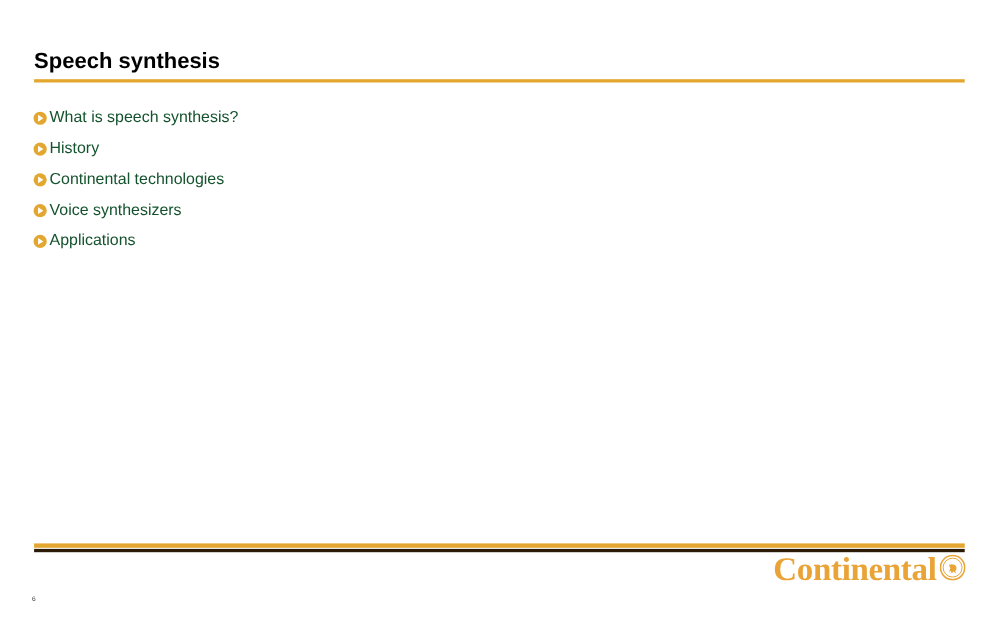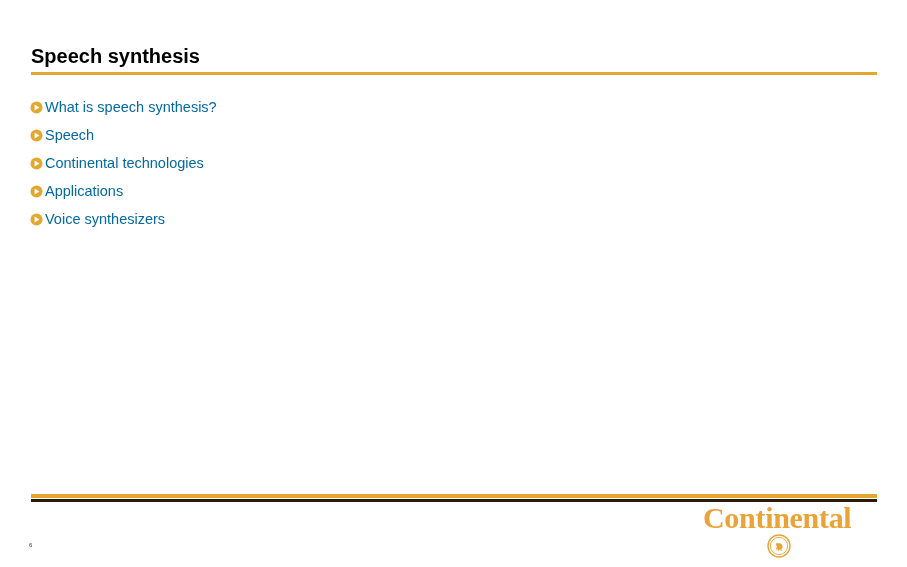--- a/index.html
+++ b/index.html
@@ -72,21 +72,21 @@
     position: relative;
     top: 0px;
   }
 
   .bullet-marker svg {
     display: block;
   }
 
   .bullet-label {
     font-size: 14.5px;
-    color: #0369a1;
+    color: #14532d;
     line-height: 18px;
     white-space: nowrap;
   }
 
   
   .footer-rule-gold {
     position: absolute;
     left: 31px;
     top: 494px;
     width: 846px;
@@ -112,22 +112,20 @@
     line-height: 8px;
   }
 
   
   .logo {
     position: absolute;
     left: 703px;
     top: 503px;
     height: 34px;
     display: flex;
-    align-items: center;
-    flex-direction: column;
   }
 
   .logo-wordmark {
     font-family: "Liberation Serif", serif;
     font-size: 30px;
     font-weight: bold;
     color: #E9A336;
     letter-spacing: -0.3px;
     line-height: 30px;
     white-space: nowrap;
@@ -163,21 +161,21 @@
       <span class="bullet-label">What is speech synthesis?</span>
     </div>
 
     <div class="bullet-item">
       <span class="bullet-marker">
         <svg width="13" height="13" viewBox="0 0 13 13">
           <circle cx="6.5" cy="6.5" r="6" fill="#E3A72F"></circle>
           <path d="M4.6 3.4 L9.4 6.5 L4.6 9.6 Z" fill="#ffffff"></path>
         </svg>
       </span>
-      <span class="bullet-label">Speech</span>
+      <span class="bullet-label">History</span>
     </div>
 
 
     <div class="bullet-item">
       <span class="bullet-marker">
         <svg width="13" height="13" viewBox="0 0 13 13">
           <circle cx="6.5" cy="6.5" r="6" fill="#E3A72F"></circle>
           <path d="M4.6 3.4 L9.4 6.5 L4.6 9.6 Z" fill="#ffffff"></path>
         </svg>
       </span>
@@ -185,31 +183,31 @@
     </div>
 
 
     <div class="bullet-item">
       <span class="bullet-marker">
         <svg width="13" height="13" viewBox="0 0 13 13">
           <circle cx="6.5" cy="6.5" r="6" fill="#E3A72F"></circle>
           <path d="M4.6 3.4 L9.4 6.5 L4.6 9.6 Z" fill="#ffffff"></path>
         </svg>
       </span>
+      <span class="bullet-label">Voice synthesizers</span>
+    </div>
+
+    <div class="bullet-item">
+      <span class="bullet-marker">
+        <svg width="13" height="13" viewBox="0 0 13 13">
+          <circle cx="6.5" cy="6.5" r="6" fill="#E3A72F"></circle>
+          <path d="M4.6 3.4 L9.4 6.5 L4.6 9.6 Z" fill="#ffffff"></path>
+        </svg>
+      </span>
       <span class="bullet-label">Applications</span>
-    </div>
-
-    <div class="bullet-item">
-      <span class="bullet-marker">
-        <svg width="13" height="13" viewBox="0 0 13 13">
-          <circle cx="6.5" cy="6.5" r="6" fill="#E3A72F"></circle>
-          <path d="M4.6 3.4 L9.4 6.5 L4.6 9.6 Z" fill="#ffffff"></path>
-        </svg>
-      </span>
-      <span class="bullet-label">Voice synthesizers</span>
     </div>
 
   </div>
 
   <div class="footer-rule-gold"></div>
   <div class="footer-rule-dark"></div>
 
   <div class="page-number">6</div>
 
   <div class="logo">

